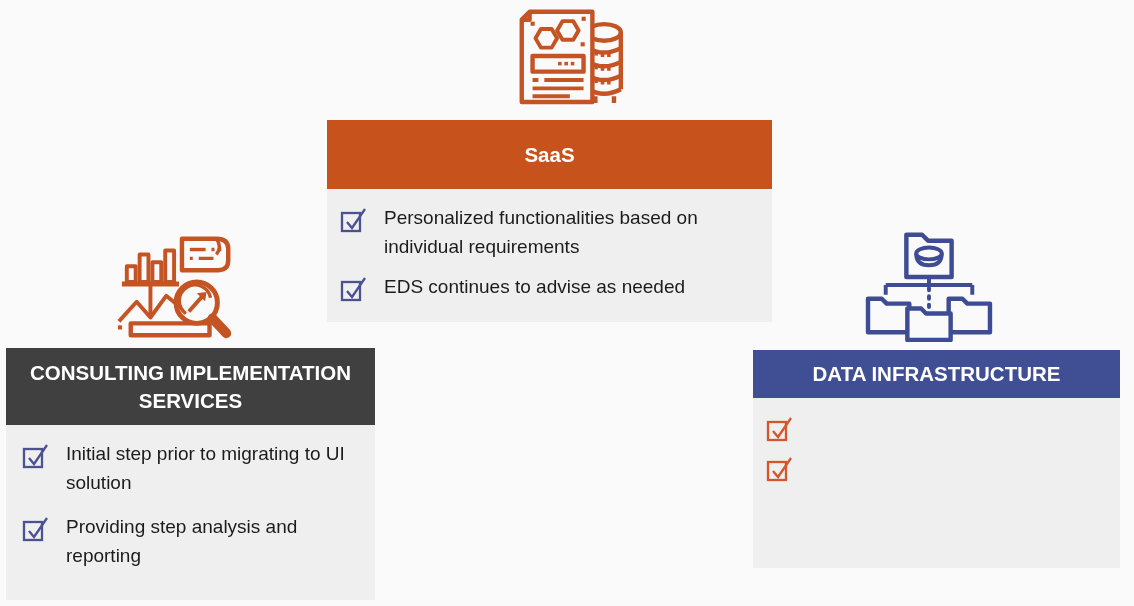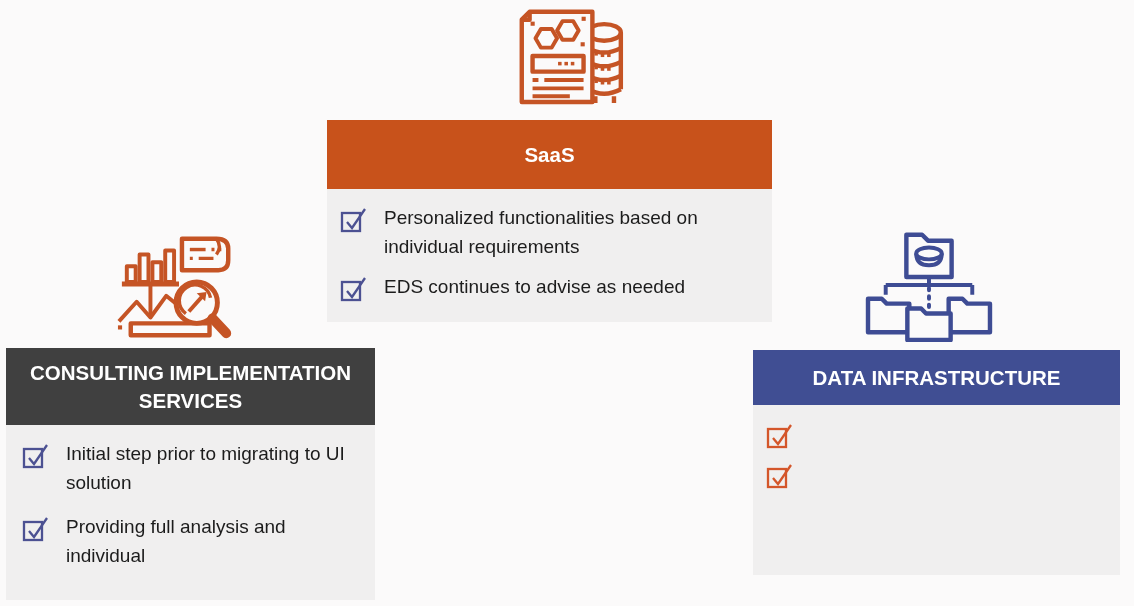--- a/index.html
+++ b/index.html
@@ -52,21 +52,21 @@
 
   .consulting-icon-wrap  { left: 115px; top: 224px; }
   .consulting-card       { left: 6px;  top: 348px; width: 369px; }
   .consulting-card .card-header { height: 77px; background: #404040; }
   .consulting-card .card-body   { min-height: 167px; padding-left: 16px; }
   .consulting-card .bullet-text { max-width: 288px; }
   .consulting-card .bullet { margin-bottom: 15px; }
 
   .data-icon-wrap        { left: 862px; top: 222px; }
   .data-card             { left: 753px; top: 350px; width: 367px; }
-  .data-card .card-header{ height: 55px; background: #404E93; }
+  .data-card .card-header{ height: 48px; background: #404E93; }
   .data-card .card-body  { min-height: 170px; padding-bottom: 8px; }
   .data-card .bullet-text{ max-width: 285px; }
 
   .check-purple { stroke: #4C5192; }
   .check-orange { stroke: #D4562A; }
 
   svg { display: block; }
 </style>
 </head>
 <body>
@@ -181,21 +181,21 @@
           <rect x="2" y="7" width="18" height="18"></rect>
           <path d="M7,16 L12,22 L25,3" fill="none"></path>
         </svg>
         <span class="bullet-text">Initial step prior to migrating to UI solution</span>
       </div>
       <div class="bullet">
         <svg class="checkbox check-purple" width="27" height="27" viewBox="0 0 27 27" fill="none" stroke-width="2.3">
           <rect x="2" y="7" width="18" height="18"></rect>
           <path d="M7,16 L12,22 L25,3" fill="none"></path>
         </svg>
-        <span class="bullet-text">Providing full analysis and individual</span>
+        <span class="bullet-text">Providing step analysis and reporting</span>
       </div>
     </div>
   </div>
 
   <div class="icon-wrap data-icon-wrap">
     <svg width="133" height="120" viewBox="0 0 135 122" fill="none" stroke="#3E4C94" stroke-width="4.5" stroke-linejoin="round">
 
       <path d="M45,56 V13 H61 L67,19 H91 V56 Z"></path>
       <g stroke-width="4">
         <ellipse cx="68" cy="32" rx="13" ry="6"></ellipse>

